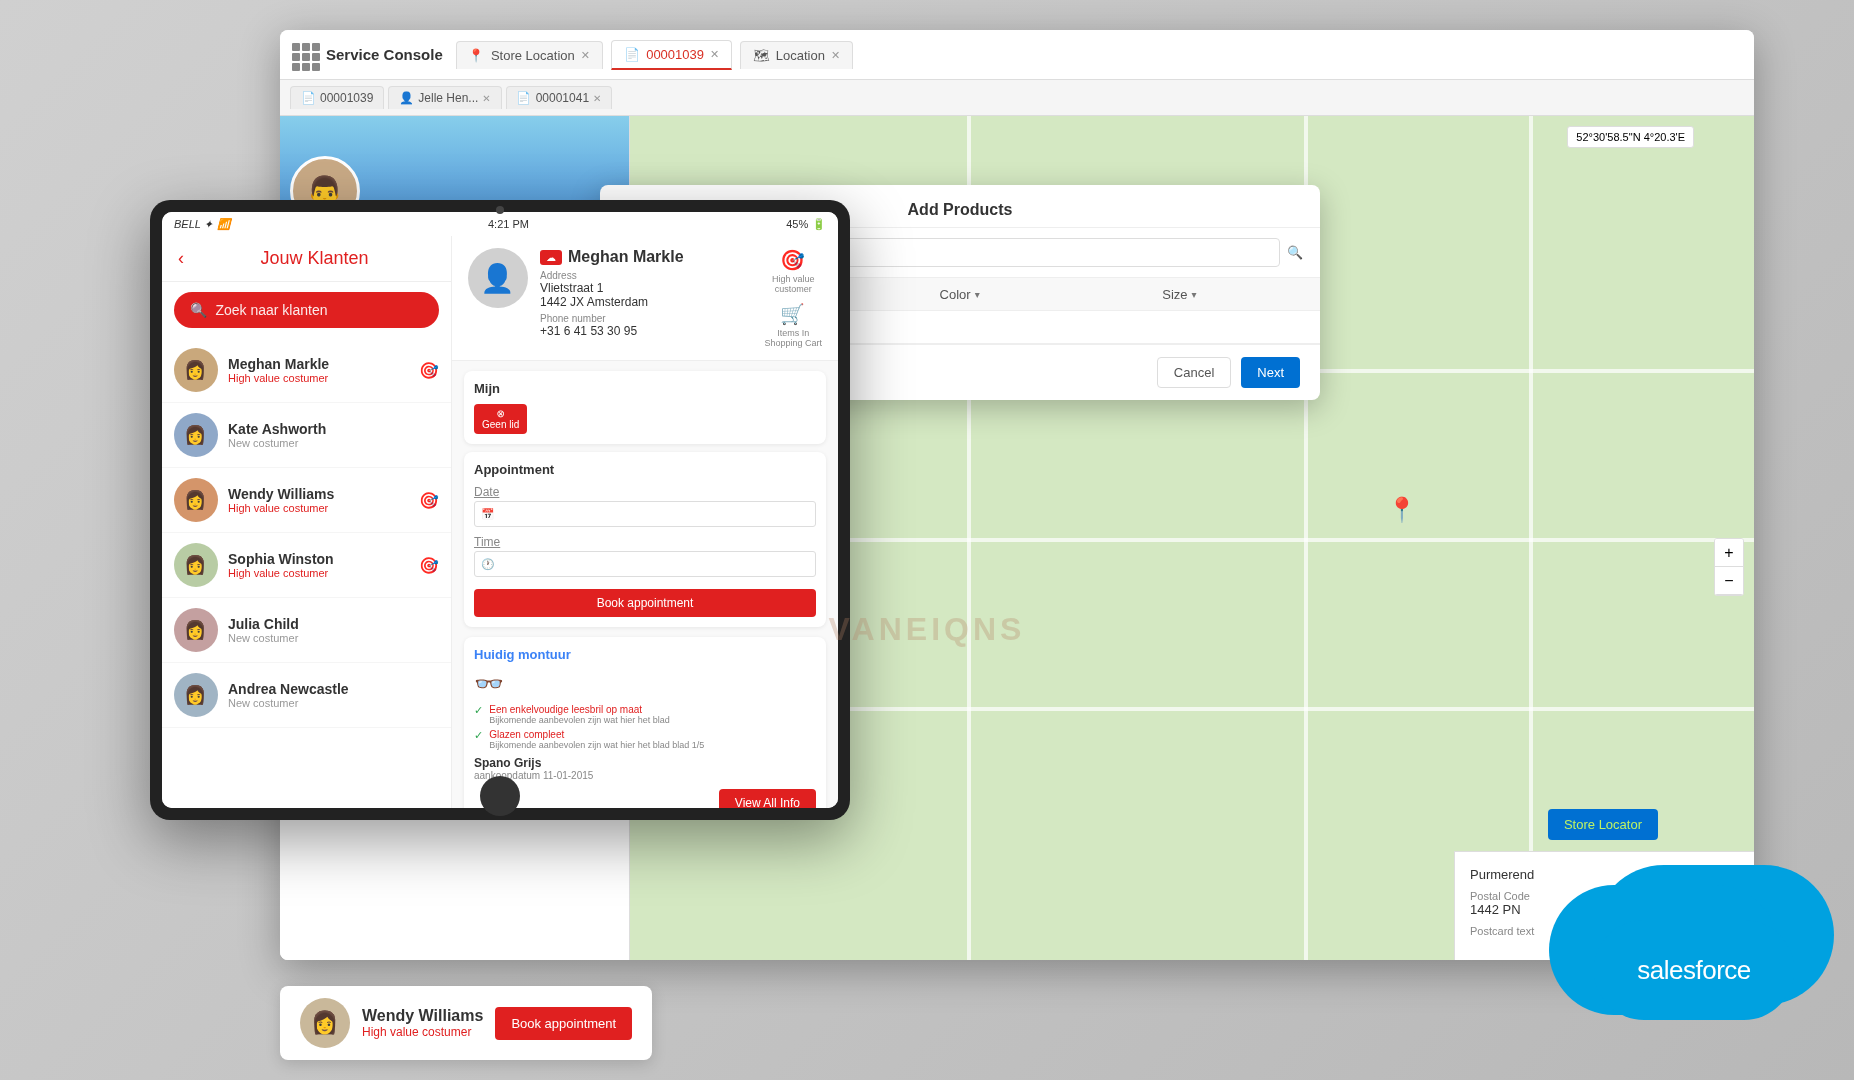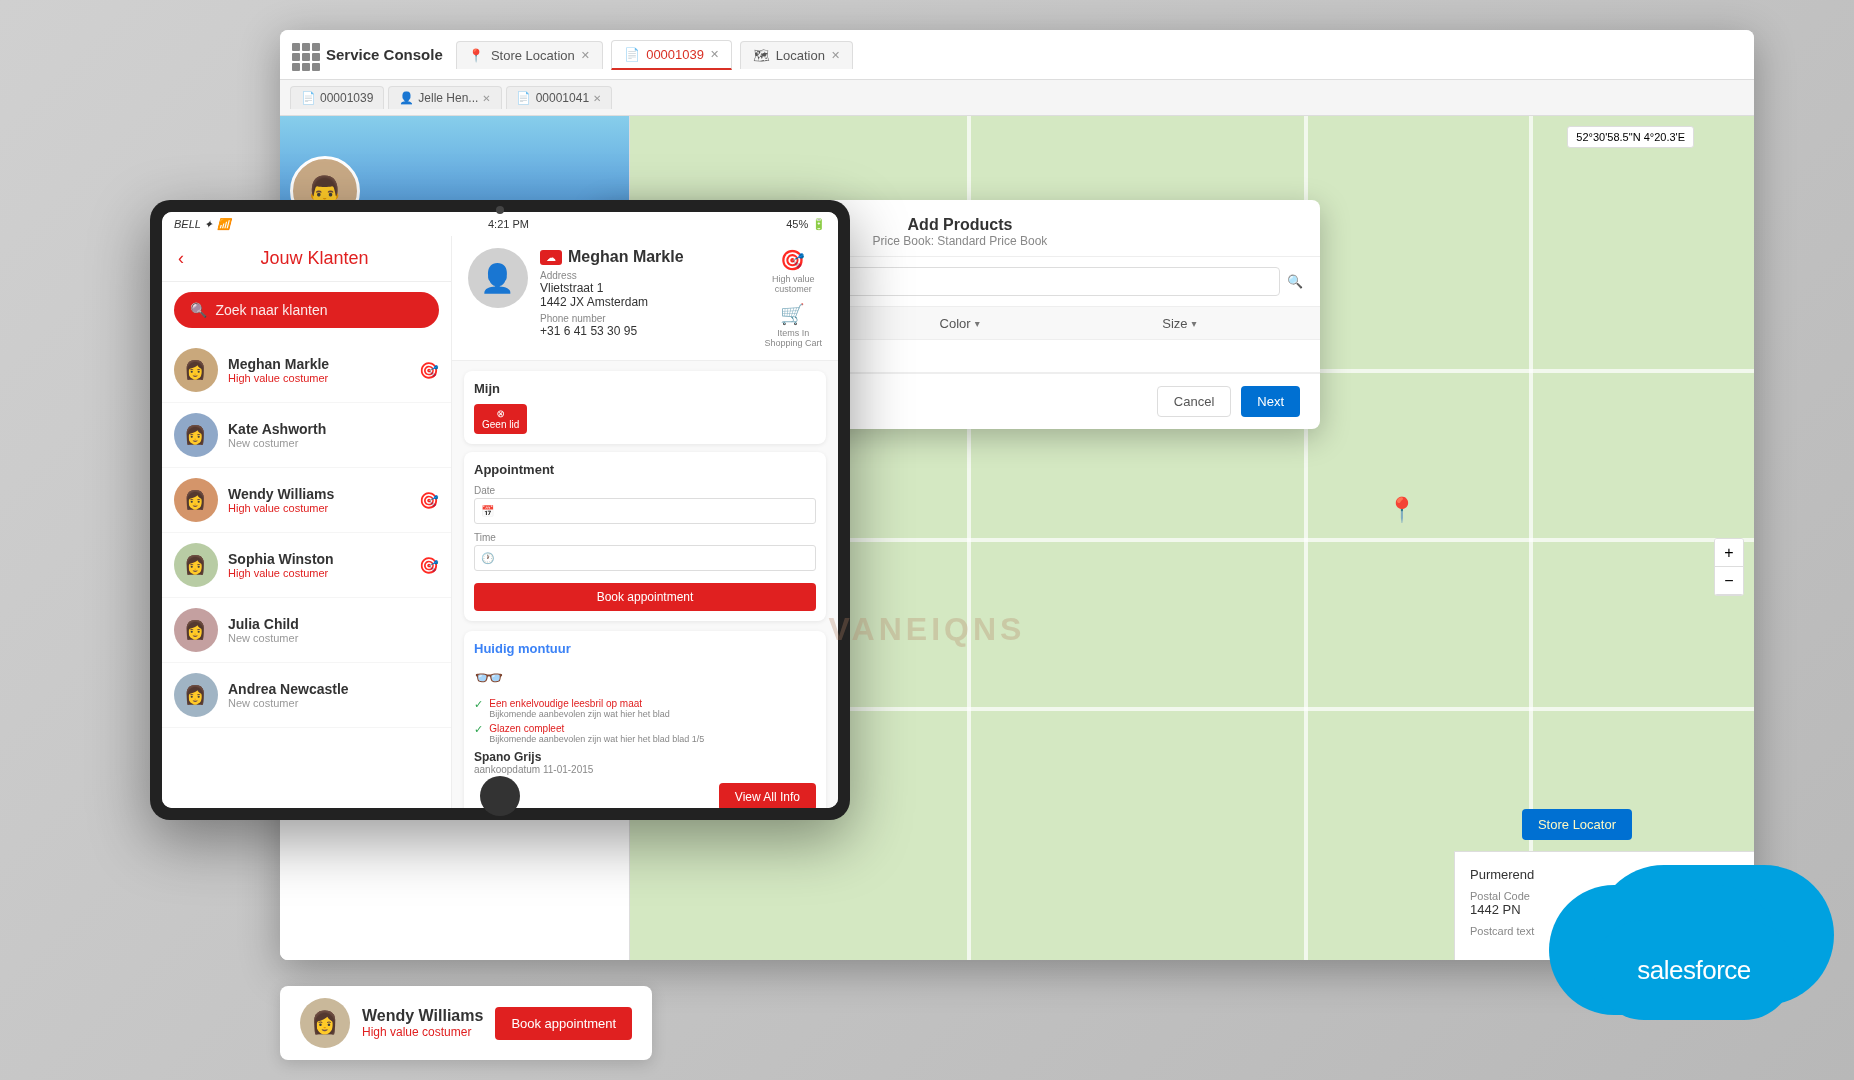--- a/index.html
+++ b/index.html
@@ -162,21 +162,21 @@
     .case-name {
       font-size: 18px;
       font-weight: 600;
       color: #333;
       padding: 10px;
     }
 
     
     .add-products-modal {
       position: absolute;
-      top: 170px;
+      top: 155px;
       left: 320px;
       width: 720px;
       background: #fff;
       border-radius: 8px;
       box-shadow: 0 8px 30px rgba(0,0,0,0.25);
       z-index: 20;
       overflow: hidden;
     }
 
     .modal-header {
@@ -754,23 +754,24 @@
       background: #e02020;
       color: #fff;
       border: none;
       border-radius: 4px;
       padding: 6px 14px;
       font-size: 12px;
       cursor: pointer;
     }
 
     .appt-date-label {
-      font-size: 10px;
+      font-size: 12px;
       color: #888;
       margin-bottom: 2px;
+      text-decoration: underline;
     }
 
     .appt-input {
       width: 100%;
       border: 1px solid #ddd;
       border-radius: 3px;
       padding: 4px 6px;
       font-size: 11px;
       display: flex;
       align-items: center;
@@ -903,23 +904,23 @@
       padding: 9px 16px;
       font-size: 13px;
       cursor: pointer;
       white-space: nowrap;
     }
 
     
     .store-locator-btn {
       position: absolute;
       bottom: 120px;
-      right: 122px;
+      right: 96px;
       background: #0070d2;
-      color: #fef9c3;
+      color: #bef264;
       border: none;
       border-radius: 4px;
       padding: 8px 16px;
       font-size: 13px;
       cursor: pointer;
       z-index: 15;
     }
 
     
     .sort-arrow {
@@ -1091,21 +1092,20 @@
         </div>
 
         <div class="google-logo">Google Maps</div>
       </div>
     </div>
   </div>
 
   <div class="add-products-modal">
     <div class="modal-header">
       <div class="modal-title">Add Products</div>
-      <div class="modal-subtitle">Price Book: Standard Price Book</div>
     </div>
     <div class="modal-search">
       <span class="modal-search-icon">🔍</span>
       <input type="text" placeholder="Search Products..." style="">
       <span style="font-size:13px; color:#888;">🔍</span>
     </div>
     <div class="modal-table-header">
       <div class="col-check">
         <input type="checkbox" style="">
       </div>

